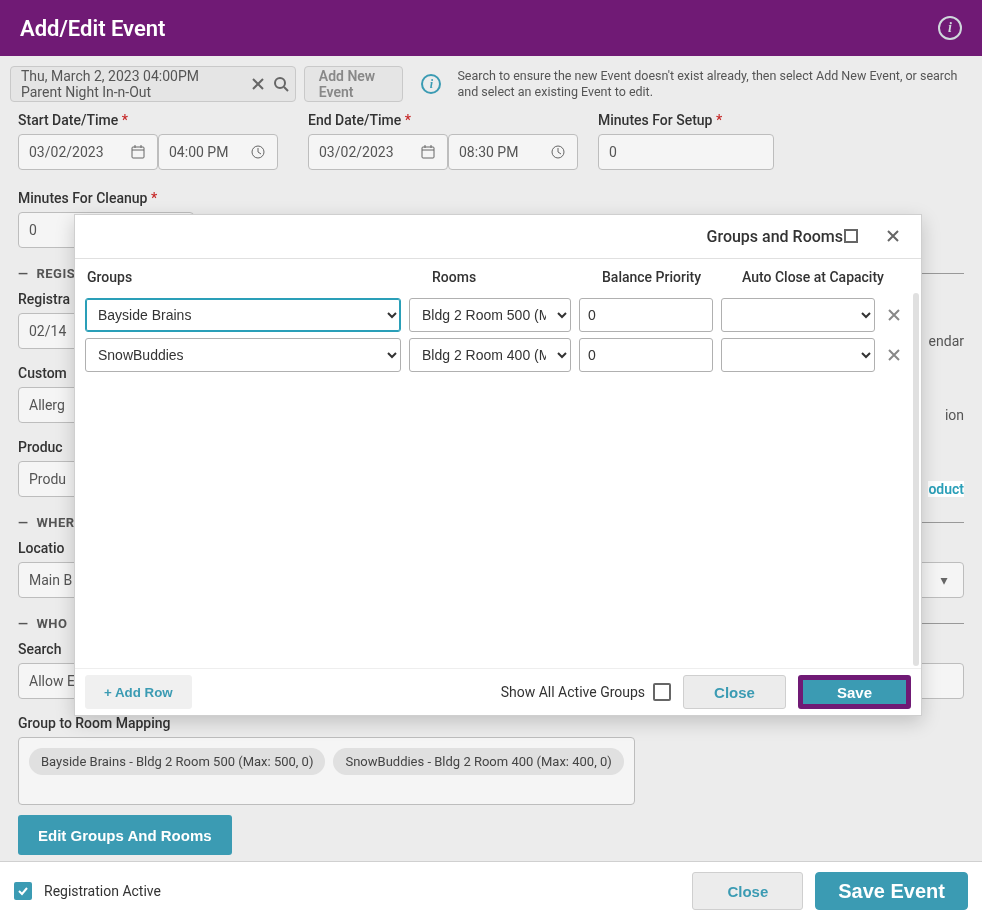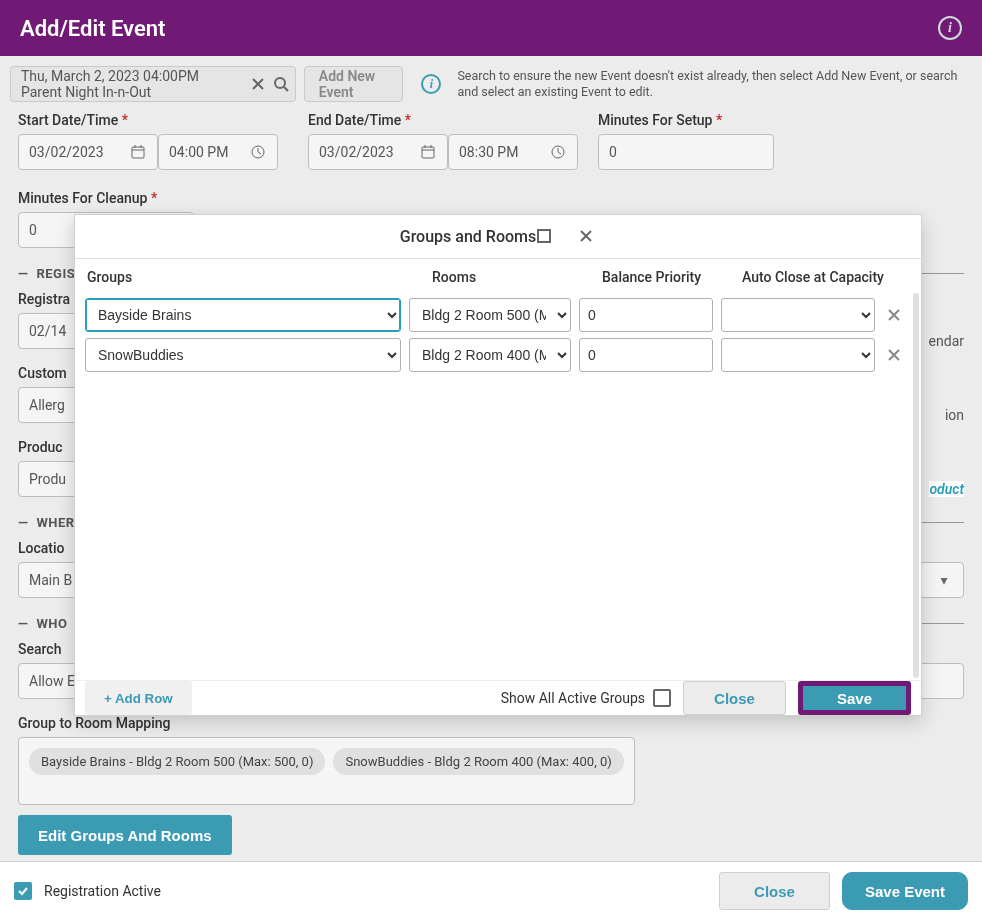--- a/index.html
+++ b/index.html
@@ -159,21 +159,21 @@
     width: 848px;
     height: 502px;
     background: #fff;
     border: 1px solid #cfcfcf;
     box-shadow: 0 6px 18px rgba(0,0,0,0.18);
     display: flex;
     flex-direction: column;
     z-index: 100;
   }
   .modal-header {
-    display:flex; align-items:center; justify-content:center;
+    display:flex; align-items:center; justify-content:flex-end;
     padding: 12px 18px;
     border-bottom: 1px solid #e0e0e0;
   }
   .modal-title { font-size: 16px; color:#333; font-weight:500;}
   .modal-header-icons { display:flex; gap:24px; }
   .modal-header-icons .icon { width:18px; height:18px; color:#666; cursor:pointer; }
   .modal-colhead {
     display:flex;
     padding: 10px 18px 6px 12px;
     font-size: 14px;
@@ -212,21 +212,21 @@
   .m-auto   { width: 154px; }
   .row-x {
     width: 22px; height: 22px;
     color:#888; display:flex; align-items:center; justify-content:center;
     cursor:pointer;
   }
   .modal-row.highlight .m-groups { border: 1px solid #2a9fb8; box-shadow: 0 0 0 1px #2a9fb8 inset;}
   .modal-footer {
     display:flex;
     align-items:center;
-    padding: 0 10px;
+    padding: 6px 10px;
     gap: 12px;
     border-top: 1px solid #eee;
   }
   .add-row-btn {
     background:#f0f0f0;
     border:1px solid #f0f0f0;
     color:#3b9bb3;
     font-weight:600;
     height: 34px;
     padding: 0 18px;
@@ -297,23 +297,23 @@
     border-radius:3px;
     font-weight:600;
     font-size: 15px;
   }
   .big-save {
     background:#3b9bb3;
     border:1px solid #3b9bb3;
     color:#fff;
     height: 38px;
     padding: 0 22px;
-    border-radius:10px;
+    border-radius:4px;
     font-weight:600;
-    font-size: 15px;
+    font-size: 20px;
   }
   
   svg { display:block; }
 </style>
 </head>
 <body>
 
 <div class="header">
   <h1>Add/Edit Event</h1>
   <div class="info-circle">i</div>
@@ -445,21 +445,21 @@
   </div>
 
   <div class="row">
     <div class="field" style="width:160px">
       <div class="field-label">Produc</div>
       <div class="input-box">
         <span>Produ</span>
       </div>
     </div>
     <div style="flex:1"></div>
-    <div style="align-self:flex-end; color:#2a9fb8; background:#fff; font-weight:600;font-style:italic;">oduct</div>
+    <div style="align-self:flex-end; color:#2a9fb8; background:#fff; font-weight:600;">oduct</div>
   </div>
 
   <div class="section-title">
     <span>WHERE</span>
       <span class="section-title-line"></span>
   </div>
   <div class="row">
     <div class="field" style="flex:1">
       <div class="field-label">Locatio</div>
       <div class="input-box" style="justify-content:space-between;">

